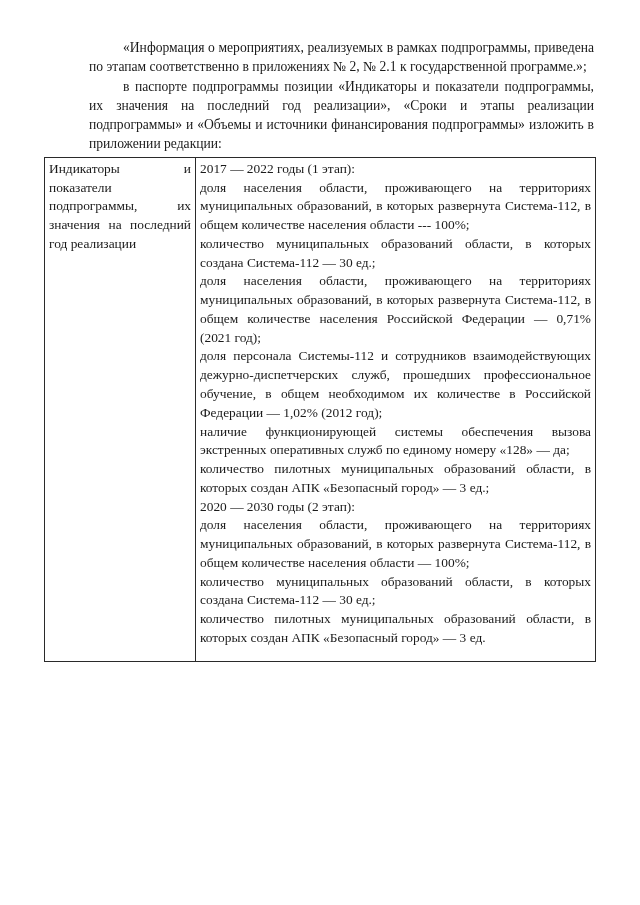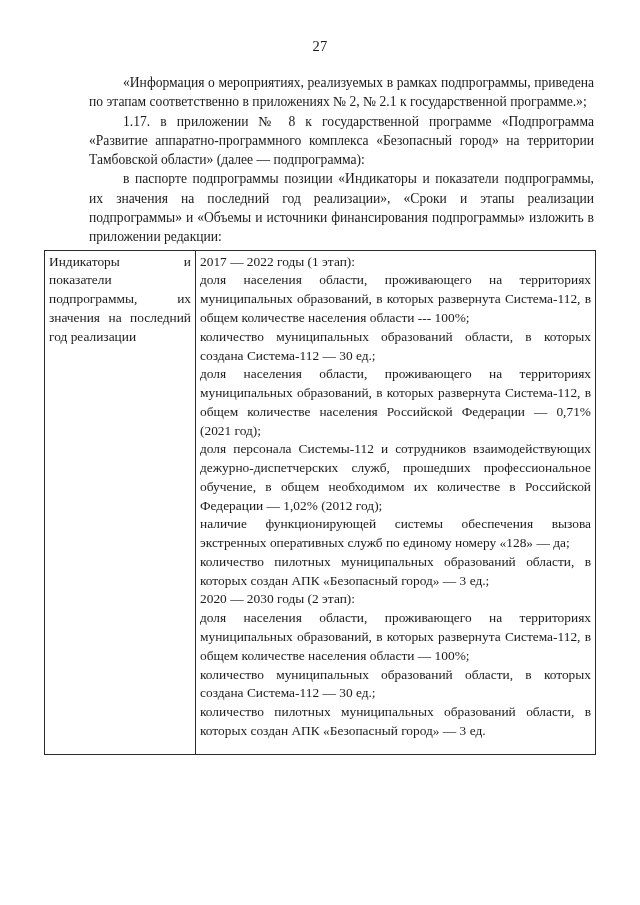--- a/index.html
+++ b/index.html
@@ -72,25 +72,23 @@
   }
   .tight {
     text-align: justify;
   }
 </style>
 </head>
 <body>
 
 <div class="page">
 
-  <div class="page-number">27</div>
 
   <div class="body-block">
     <p class="para">«Информация о мероприятиях, реализуемых в рамках подпрограммы, приведена по этапам соответственно в приложениях № 2, № 2.1 к государственной программе.»;</p>
-    <p class="para">1.17. в приложении № 8 к государственной программе «Подпрограмма «Развитие аппаратно-программного комплекса «Безопасный город» на территории Тамбовской области» (далее — подпрограмма):</p>
     <p class="para">в паспорте подпрограммы позиции «Индикаторы и показатели подпрограммы, их значения на последний год реализации», «Сроки и этапы реализации подпрограммы» и «Объемы и источники финансирования подпрограммы» изложить в приложении редакции:</p>
   </div>
 
   <table class="doc-table">
     <tbody>
         <tr>
       <td class="col-left">
         <span class="jstretch">Индикаторы и показатели подпрограммы, их значения на последний год реализации</span>
       </td>
       <td class="col-right">

